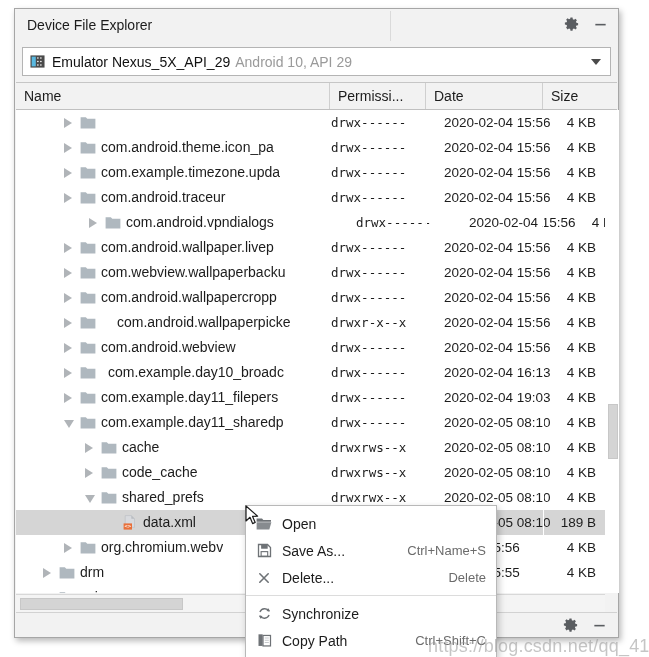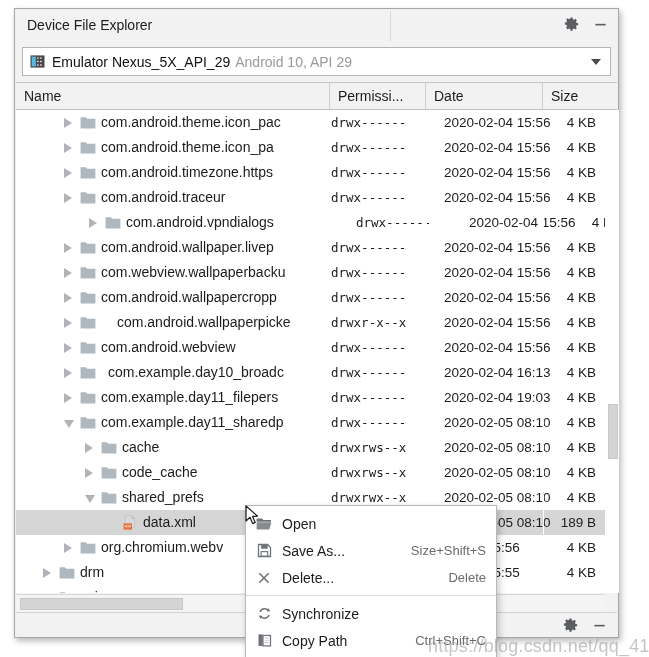--- a/index.html
+++ b/index.html
@@ -440,41 +440,40 @@
           <span>Size</span>
         </div>
     </div>
 
     <div class="tree-viewport" id="tree-viewport">
         <div class="row" style="top: 0px;">
           <div class="twisty closed" style="left: 48px;"></div>
           <span class="node-icon" style="left: 64px;"><svg width="16" height="15" viewBox="0 0 16 15">
               <path fill="#afb8bf" d="M0.6 2.2h5.2l1.5 1.6h8.1v9.6H0.6z"></path>
             </svg></span>
-          <span class="node-label" style="left: 85px; max-width: 225px;">com.android.theme.icon_pac</span>
           <span class="cell-perm">drwx------</span>
           <span class="cell-date">2020-02-04 15:56</span>
           <span class="cell-size">4 KB</span>
         </div>
         <div class="row" style="top: 25px;">
           <div class="twisty closed" style="left: 48px;"></div>
           <span class="node-icon" style="left: 64px;"><svg width="16" height="15" viewBox="0 0 16 15">
               <path fill="#afb8bf" d="M0.6 2.2h5.2l1.5 1.6h8.1v9.6H0.6z"></path>
             </svg></span>
           <span class="node-label" style="left: 85px; max-width: 225px;">com.android.theme.icon_pa</span>
           <span class="cell-perm">drwx------</span>
           <span class="cell-date">2020-02-04 15:56</span>
           <span class="cell-size">4 KB</span>
         </div>
         <div class="row" style="top: 50px;">
           <div class="twisty closed" style="left: 48px;"></div>
           <span class="node-icon" style="left: 64px;"><svg width="16" height="15" viewBox="0 0 16 15">
               <path fill="#afb8bf" d="M0.6 2.2h5.2l1.5 1.6h8.1v9.6H0.6z"></path>
             </svg></span>
-          <span class="node-label" style="left: 85px; max-width: 225px;">com.android.timezone.https</span>
+          <span class="node-label" style="left: 85px; max-width: 225px;">com.example.timezone.upda</span>
           <span class="cell-perm">drwx------</span>
           <span class="cell-date">2020-02-04 15:56</span>
           <span class="cell-size">4 KB</span>
         </div>
         <div class="row" style="top: 75px;">
           <div class="twisty closed" style="left: 48px;"></div>
           <span class="node-icon" style="left: 64px;"><svg width="16" height="15" viewBox="0 0 16 15">
               <path fill="#afb8bf" d="M0.6 2.2h5.2l1.5 1.6h8.1v9.6H0.6z"></path>
             </svg></span>
           <span class="node-label" style="left: 85px; max-width: 225px;">com.android.traceur</span>
@@ -682,21 +681,21 @@
       </div>
       <div class="menu-item">
         <span class="menu-icon">
           <svg width="15" height="15" viewBox="0 0 16 16">
             <path fill="none" stroke="#6e7276" stroke-width="1.4" d="M1.6 1.6h9.6l3.2 3.2v9.6H1.6z"></path>
             <rect x="4.4" y="1.9" width="7.0" height="4.2" fill="#6e7276"></rect>
             <rect x="4.4" y="9.2" width="7.0" height="5.0" fill="none" stroke="#6e7276" stroke-width="1.2"></rect>
           </svg>
         </span>
         <span class="menu-label">Save As...</span>
-        <span class="menu-shortcut">Size+Shift+S</span>
+        <span class="menu-shortcut">Ctrl+Name+S</span>
       </div>
       <div class="menu-item">
         <span class="menu-icon">
           <svg width="14" height="14" viewBox="0 0 16 16">
             <path stroke="#6e7276" stroke-width="1.8" stroke-linecap="round" d="M3.2 3.2 L12.8 12.8 M12.8 3.2 L3.2 12.8"></path>
           </svg>
         </span>
         <span class="menu-label">Delete...</span>
         <span class="menu-shortcut">Delete</span>
       </div>

